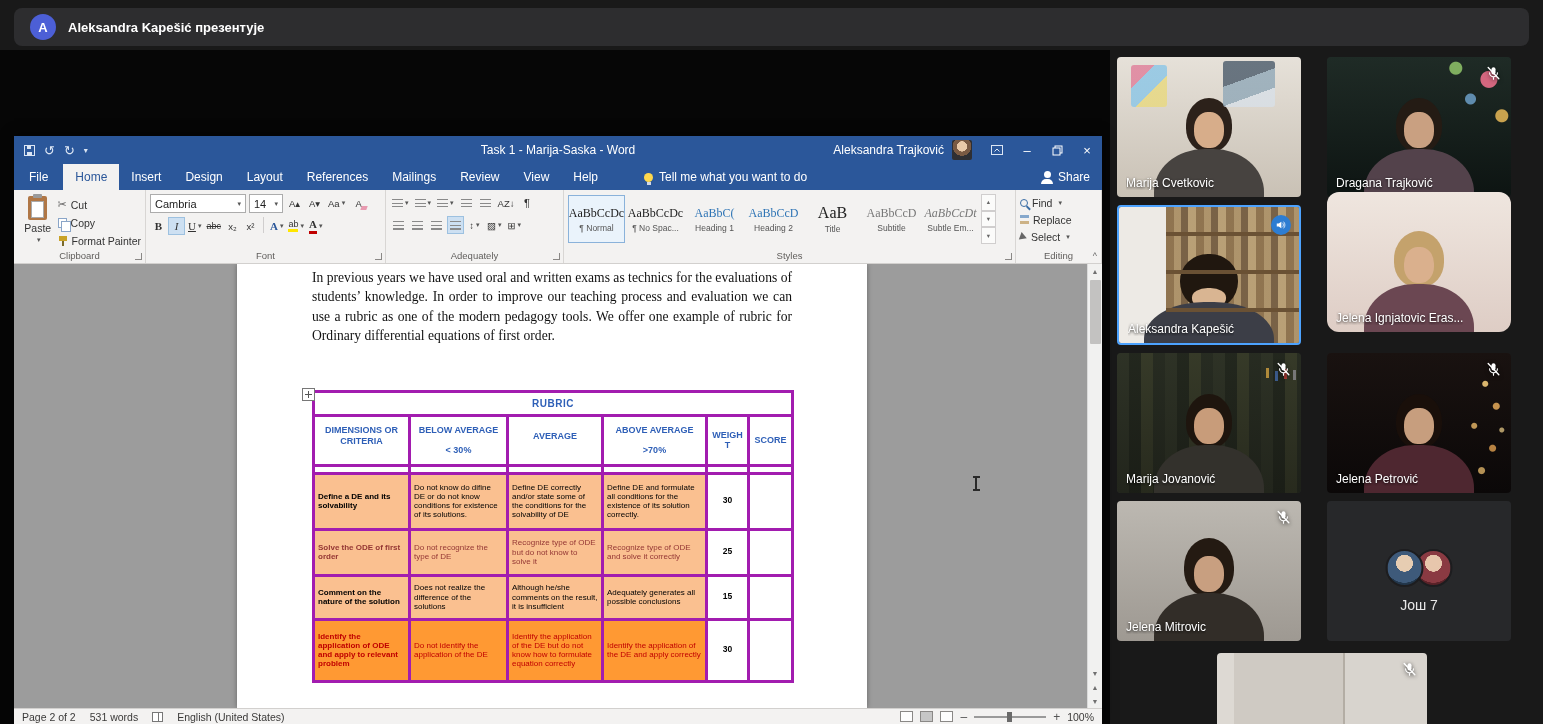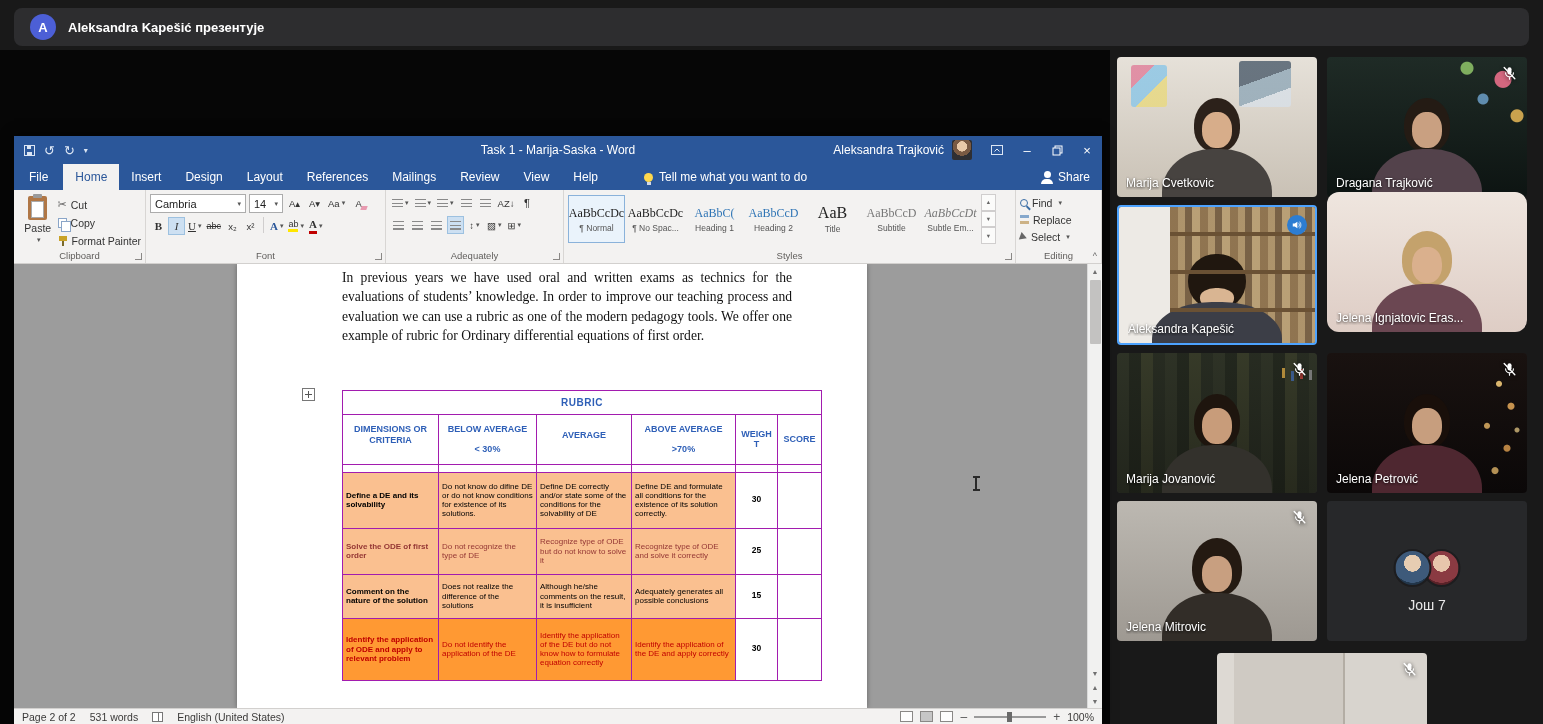--- a/index.html
+++ b/index.html
@@ -98,24 +98,24 @@
 .rg-edit{width:86px;display:flex;flex-direction:column;gap:2px;padding-top:5px;}
 .ebtn{display:flex;align-items:center;gap:4px;font-size:10.5px;color:#333;height:15px;}
 .ic-find{width:8px;height:8px;border:1.5px solid #3b6ea5;border-radius:50%;position:relative;flex:0 0 auto;}
 .ic-find::after{content:"";position:absolute;right:-4px;bottom:-3px;width:5px;height:1.5px;background:#3b6ea5;transform:rotate(45deg);}
 .ic-replace{width:9px;height:9px;border-top:3px solid #86a8cc;border-bottom:3px solid #ccb286;flex:0 0 auto;}
 .ic-select{width:0;height:0;border-top:4px solid transparent;border-bottom:4px solid transparent;border-left:7px solid #666;transform:rotate(20deg);flex:0 0 auto;}
 .collapse{position:absolute;right:5px;bottom:2px;font-size:9px;color:#666;}
 
 
 .w-doc{position:relative;height:444px;background:#9c9c9c;overflow:hidden;}
-.page{position:absolute;left:223px;top:0;width:630px;height:100%;background:#fff;box-shadow:0 0 5px rgba(0,0,0,.35);padding-left:30px;}
+.page{position:absolute;left:223px;top:0;width:630px;height:100%;background:#fff;box-shadow:0 0 5px rgba(0,0,0,.35);}
 .docpara{padding:4px 75px 0 75px;font-family:"Liberation Serif",serif;font-size:13.6px;line-height:1.43;text-align:justify;color:#111;}
 .dtbl{margin:44px 0 0 75px;border-collapse:collapse;width:479px;table-layout:fixed;}
-.dtbl td{border:1px solid #a21caf;padding:2px 3px;vertical-align:middle;font-size:8px;line-height:1.15;color:#000;word-wrap:break-word;}
+.dtbl td{border:3px solid #a21caf;padding:2px 3px;vertical-align:middle;font-size:8px;line-height:1.15;color:#000;word-wrap:break-word;}
 .dtbl .trow-title td{height:24px;text-align:center;font-weight:bold;font-size:10px;color:#2E5FB7;letter-spacing:.5px;}
 .dtbl .thead td{height:50px;text-align:center;font-weight:bold;font-size:9px;color:#2E5FB7;vertical-align:middle;}
 .hsub{margin-top:9px;}
 .dtbl .spacer td{height:8px;padding:0;}
 .dtbl td.o{background:#FAC090;}
 .dtbl .r4 td.o{background:#FF9933;color:#C00000;}
 .dtbl .r2 td.o{color:#943634;}
 .dtbl td.crit{font-weight:bold;}
 .dtbl td.wt{text-align:center;font-weight:bold;font-size:8.5px;background:#fff;}
 .dtbl td.scr{background:#fff;}
@@ -138,21 +138,21 @@
 .ic-proof::before{content:"";position:absolute;left:4.5px;top:0;bottom:0;width:1px;background:#777;}
 .st-right{margin-left:auto;display:flex;align-items:center;gap:7px;}
 .vm{width:13px;height:11px;border:1px solid #8a8886;background:#fdfdfd;}
 .vm.active{background:#c6c6c6;}
 .ztrack{width:72px;height:2px;background:#9a9a9a;position:relative;}
 .ztrack::before{content:"";position:absolute;left:50%;top:-2.5px;width:1px;height:7px;background:#8a8a8a;}
 .zthumb{position:absolute;left:33px;top:-4px;width:5px;height:10px;background:#6a6a6a;}
 .zbtn{font-size:12px;color:#555;}
 
 
-.tile{position:absolute;width:200px;height:140px;border-radius:4px;overflow:hidden;background:#1f1f21;}
+.tile{position:absolute;width:184px;height:140px;border-radius:4px;overflow:hidden;background:#1f1f21;}
 .tile.active{border:2px solid #4da3ff;}
 .scene{position:absolute;inset:0;}
 .pname{position:absolute;left:9px;bottom:7px;color:#fff;font-size:12px;text-shadow:0 1px 3px rgba(0,0,0,.85);max-width:182px;white-space:nowrap;overflow:hidden;text-overflow:ellipsis;}
 .mic{position:absolute;right:9px;top:8px;width:17px;height:17px;filter:drop-shadow(0 1px 2px rgba(0,0,0,.7));}
 .spk{position:absolute;right:8px;top:8px;width:20px;height:20px;border-radius:50%;background:#2d7dd2;display:flex;align-items:center;justify-content:center;}
 .person{position:absolute;inset:0;}
 .head{position:absolute;left:50%;transform:translateX(-50%);bottom:32%;width:46px;height:54px;background:var(--hair,#222);border-radius:50% 50% 44% 44%;}
 .face{position:absolute;left:50%;transform:translateX(-50%);bottom:4px;width:30px;height:36px;background:var(--skin,#c9a);border-radius:46%;}
 .torso{position:absolute;left:50%;transform:translateX(-50%);bottom:0;width:110px;height:34%;background:var(--shirt,#333);border-radius:46% 46% 0 0/90% 90% 0 0;}
 .p1{--hair:#2c211a;--skin:#d7ad8a;--shirt:#474340;}

